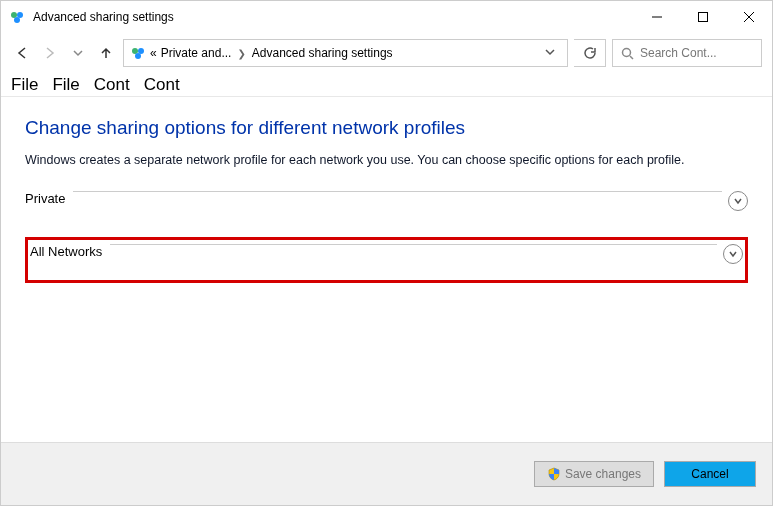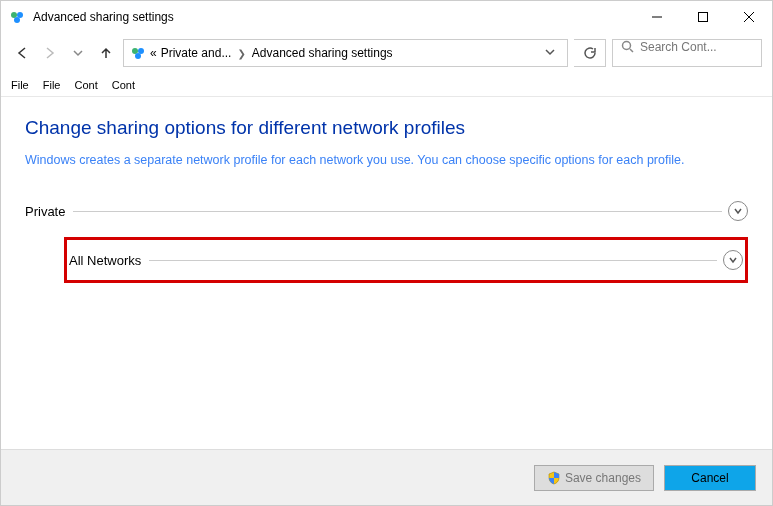--- a/index.html
+++ b/index.html
@@ -15,41 +15,41 @@
 
   
   .navrow { height: 40px; display: flex; align-items: center; padding: 0 10px; gap: 6px; }
   .nav-arrow { width: 22px; height: 22px; display: flex; align-items: center; justify-content: center; color: #555; }
   .nav-arrow.disabled { color: #bbb; }
   .breadcrumb { flex: 1; height: 28px; border: 1px solid #ccc; display: flex; align-items: center; padding: 0 6px; font-size: 12px; gap: 4px; }
   .bc-icon { width: 16px; height: 16px; }
   .bc-sep { color: #666; padding: 0 2px; font-size: 10px; }
   .bc-dd { margin-left: auto; color: #555; padding: 0 6px; }
   .refresh { width: 32px; height: 28px; border: 1px solid #ccc; border-left: none; display: flex; align-items: center; justify-content: center; color: #555; }
-  .searchbox { width: 150px; height: 28px; border: 1px solid #ccc; display: flex; padding: 0 8px; color: #777; font-size: 12px; margin-left: 0; }
+  .searchbox { width: 150px; height: 28px; border: 1px solid #ccc; display: flex; align-items: center; padding: 0 8px; color: #777; font-size: 12px; margin-left: 0; }
   .searchbox svg { margin-right: 6px; stroke: #888; }
 
   
-  .menubar { height: 24px; display: flex; align-items: center; padding: 0 10px; font-size: 11px; gap: 14px; color: #000; border-bottom: 1px solid #e8e8e8; }
+  .menubar { height: 24px; display: flex; align-items: center; padding: 0 10px; font-size: 17px; gap: 14px; color: #000; border-bottom: 1px solid #e8e8e8; }
   .menubar span { cursor: default; }
 
   
   .content { flex: 1; padding: 20px 24px 20px 24px; overflow: auto; }
   .page-heading { color: #0033aa; font-size: 19px; font-weight: 400; margin-bottom: 12px; }
-  .page-desc { font-size: 12.5px; color: #3b82f6; margin-bottom: 22px; line-height: 1.45; }
+  .page-desc { font-size: 12.5px; color: #0f172a; margin-bottom: 22px; line-height: 1.45; }
 
-  .profile-row { display: flex; align-items: center; height: 40px; }
+  .profile-row { display: flex; height: 40px; }
   .profile-label { font-size: 13px; color: #000; padding-right: 8px; white-space: nowrap; }
   .profile-line { flex: 1; border-top: 1px solid #ccc; height: 0; }
   .expander { width: 20px; height: 20px; border: 1px solid #888; border-radius: 50%; display: flex; align-items: center; justify-content: center; margin-left: 6px; }
   .expander svg { stroke: #555; fill: none; stroke-width: 1.5; }
-  .profile-all-wrap { border: 3px solid #d40000; padding: 4px 2px; margin-top: 6px; margin-left: 39px; }
+  .profile-all-wrap { border: 3px solid #d40000; padding: 4px 2px; margin-top: 6px; }
 
   
-  .footer { height: 56px; background: #f0f0f0; border-top: 1px solid #ddd; display: flex; align-items: center; justify-content: flex-end; padding: 0 16px; gap: 10px; }
+  .footer { height: 63px; background: #f0f0f0; border-top: 1px solid #ddd; display: flex; align-items: center; justify-content: flex-end; padding: 0 16px; gap: 10px; }
   .btn { height: 26px; min-width: 92px; border: 1px solid #aaa; background: #0ea5e9; font-size: 12px; display: flex; align-items: center; justify-content: center; padding: 0 12px; }
   .btn.save { color: #777; background: #ddd; }
   .shield { width: 14px; height: 14px; margin-right: 4px; }
 
   .cp-icon { display: inline-block; }
   .cp-icon svg { display: block; }
 </style>
 </head>
 <body>
 

